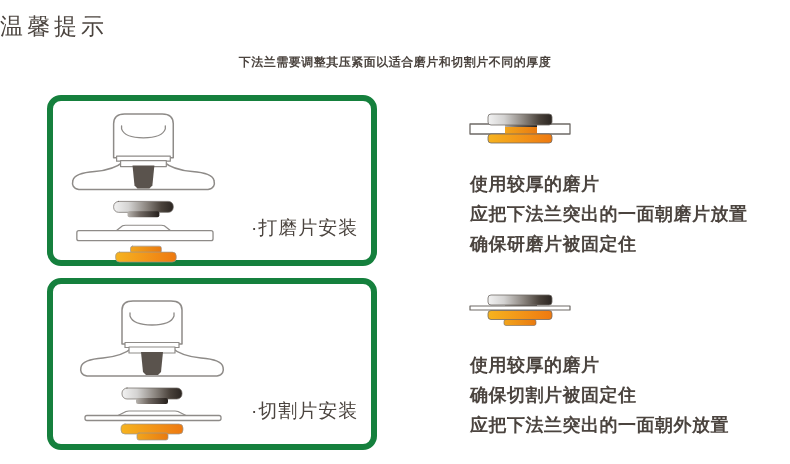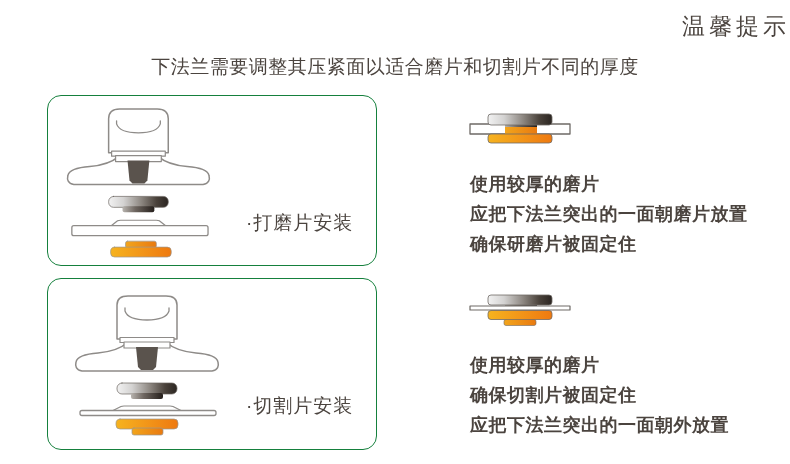--- a/index.html
+++ b/index.html
@@ -3,29 +3,29 @@
 <meta charset="utf-8">
 <style>
   html,body { margin:0; padding:0; background:#ffffff; }
   .stage {
     position:relative; width:790px; height:464px; background:#ffffff;
     font-family:"Liberation Sans","DejaVu Sans",sans-serif;
     color:#4B443F; overflow:hidden;
   }
   .title {
     position:absolute; top:11px; left:0; width:100%;
-    text-align:right; font-size:23px; letter-spacing:4px; font-weight:500;
+    text-align:left; font-size:23px; letter-spacing:4px; font-weight:500;
   }
   .subtitle {
     position:absolute; top:54px; left:0; width:100%;
-    text-align:center; font-size:19px; letter-spacing:0.5px; font-weight:400;
+    text-align:center; font-size:12px; letter-spacing:0.5px; font-weight:700;
   }
   .panel {
     position:absolute; left:47px; width:330px; box-sizing:border-box;
-    border:1px solid #15803d; border-radius:14px; background:#ffffff;
+    border:6px solid #15803d; border-radius:14px; background:#ffffff;
   }
   .panel-1 { top:95px;  height:171px; }
   .panel-2 { top:278px; height:172px;padding-left:23px; }
   .panel svg.illu { position:absolute; left:0; top:0; }
   .panel-label {
     position:absolute; left:198px; top:114px;
     font-size:19px; letter-spacing:1px; white-space:nowrap; font-weight:500;
   }
   .assembly { position:absolute; left:468px; }
   .assembly-1 { top:112px; }

